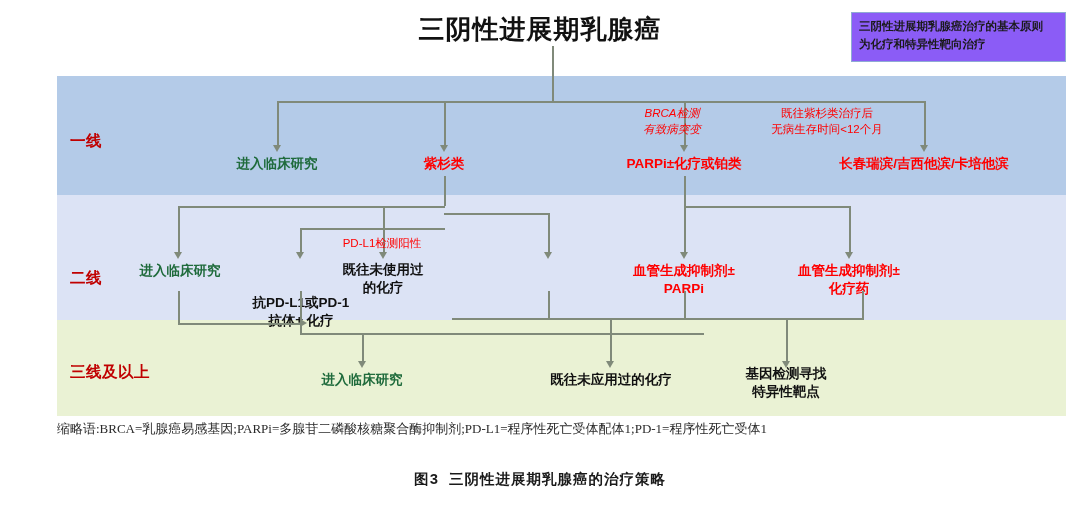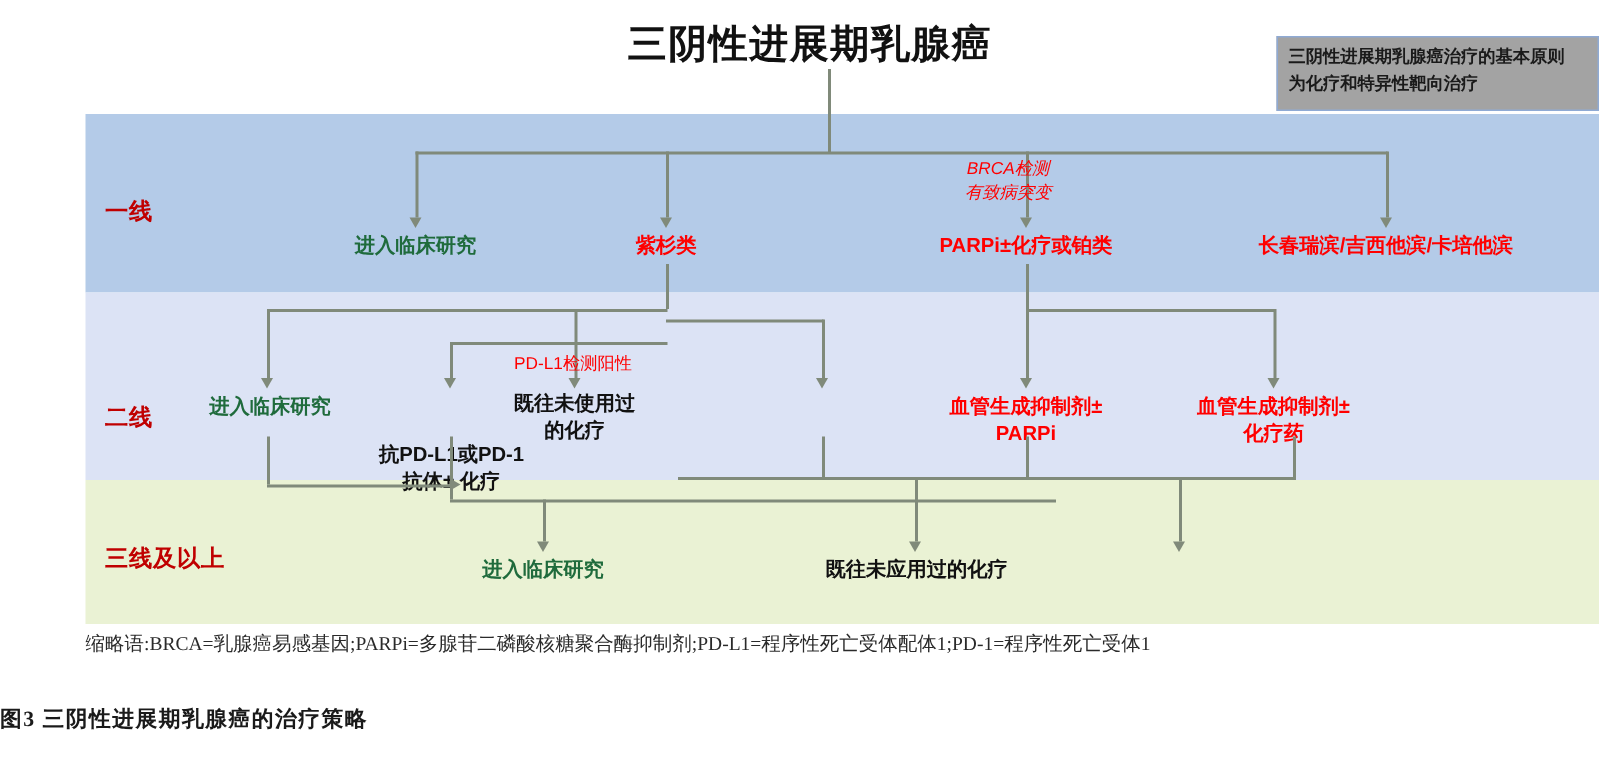--- a/index.html
+++ b/index.html
@@ -34,29 +34,28 @@
     white-space: nowrap;
   }
   
   .principle-box {
     position: absolute;
     left: 851px;
     top: 12px;
     width: 215px;
     height: 50px;
     border: 1px solid #8faad4;
-    background: #a3a3a3;
+    background: #8b5cf6;
     box-sizing: border-box;
     padding: 5px 7px 0 7px;
     font-size: 11.5px;
     font-weight: bold;
     line-height: 1.55;
     color: #1a1a1a;
     text-align: left;
-    margin-top: 12px;
   }
   
   .band {
     position: absolute;
     left: 57px;
     width: 1009px;
     box-sizing: border-box;
   }
   .band-1 { top: 76px;  height: 119px; background: #b4cbe8; }
   .band-2 { top: 195px; height: 125px; background: #dce3f5; }
@@ -129,21 +128,22 @@
     font-size: 13px;
     line-height: 1.42;
     color: #2a2a2a;
     text-align: left;
   }
   .caption {
     position: absolute;
     left: 0;
     top: 470px;
     width: 1080px;
-    font-family: Liberation Serif, serif;
+    text-align: center;
+    font-family: Liberation Mono, monospace;
     font-size: 14.5px;
     font-weight: bold;
     color: #1a1a1a;
     letter-spacing: 1px;
   }
 </style>
 </head>
 <body>
 
 <div id="figure">
@@ -174,20 +174,24 @@
 
   <div class="ln v" style="left:684px; top:101px; height:44px;"></div>
   <div class="arrow" style="left:680px; top:145px;"></div>
 
   <div class="ln v" style="left:924px; top:101px; height:44px;"></div>
   <div class="arrow" style="left:920px; top:145px;"></div>
 
   <div class="cond italic" style="left:612px; top:106px; width:120px;">
     <div>BRCA检测</div>
     <div>有致病突变</div>
+  </div>
+  <div class="cond" style="left:742px; top:106px; width:170px;">
+    <div>既往紫杉类治疗后</div>
+    <div>无病生存时间&lt;12个月</div>
   </div>
 
   <div class="node green" style="left:197px; top:155px; width:160px;">
     <div>进入临床研究</div>
   </div>
   <div class="node red" style="left:384px; top:155px; width:120px;">
     <div>紫杉类</div>
   </div>
   <div class="node red" style="left:794px; top:155px; width:260px;">
     <div>长春瑞滨/吉西他滨/卡培他滨</div>
@@ -263,17 +267,21 @@
 
   <div class="ln v" style="left:786px; top:318px; height:43px;"></div>
   <div class="arrow" style="left:782px; top:361px;"></div>
 
   <div class="node green" style="left:282px; top:371px; width:160px;">
     <div>进入临床研究</div>
   </div>
   <div class="node black" style="left:516px; top:371px; width:190px;">
     <div>既往未应用过的化疗</div>
   </div>
+  <div class="node black" style="left:706px; top:365px; width:160px;">
+    <div>基因检测寻找</div>
+    <div>特异性靶点</div>
+  </div>
 
   <div class="footnote">缩略语:BRCA=乳腺癌易感基因;PARPi=多腺苷二磷酸核糖聚合酶抑制剂;PD-L1=程序性死亡受体配体1;PD-1=程序性死亡受体1</div>
   <div class="caption">图3    三阴性进展期乳腺癌的治疗策略</div>
 
 </div>
 
 </body></html>

